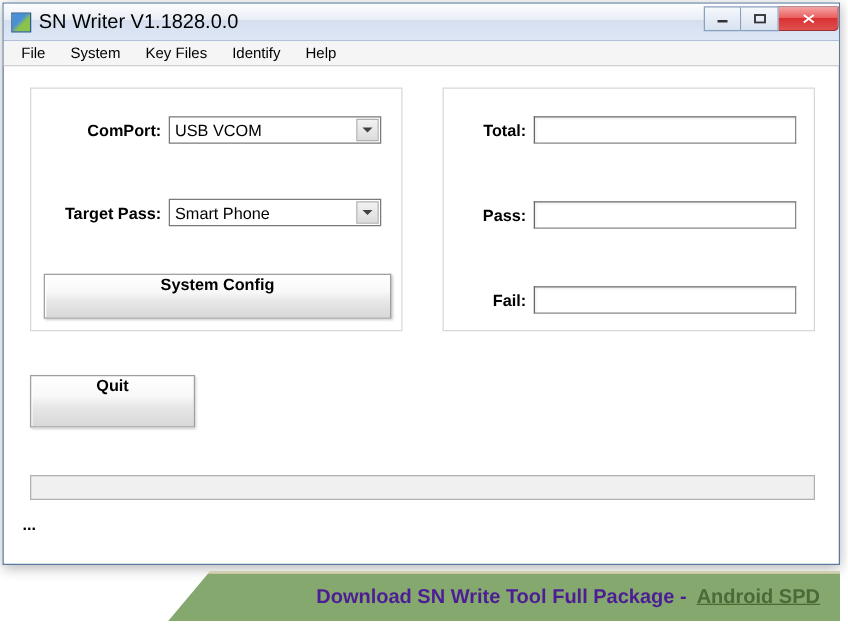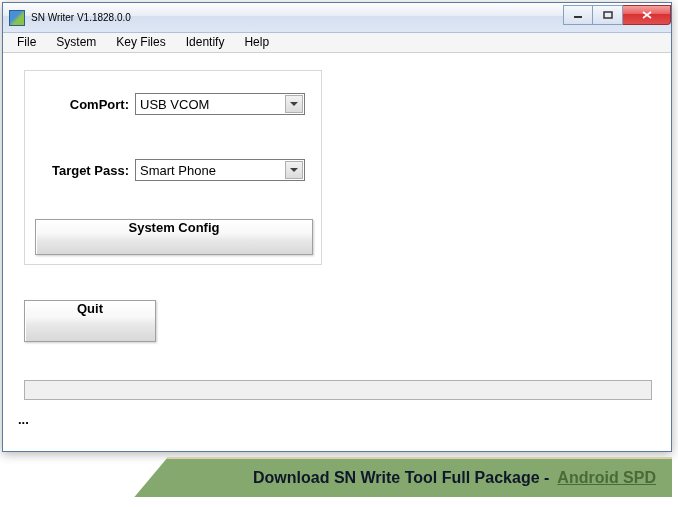--- a/index.html
+++ b/index.html
@@ -13,21 +13,21 @@
       border-bottom: 1px solid #b0c0d8;
       display: flex; align-items: center;
       padding-left: 6px;
     }
     .titlebar .app-icon {
       width: 16px; height: 16px;
       background: linear-gradient(135deg, #4a90d9 40%, #8bc34a 60%);
       border: 1px solid #2a6090;
       margin-right: 6px;
     }
-    .titlebar .title { font-size: 10px; color: #000; flex: 1; }
+    .titlebar .title { font-size: 16px; color: #000; flex: 1; }
     .win-btns { display: flex; height: 20px; margin-top: -6px; }
     .win-btn {
       width: 30px; height: 20px;
       border: 1px solid #8aa0c0;
       background: linear-gradient(to bottom, #f5f8fc, #d8e2f0);
       border-left: none;
       display: flex; align-items: center; justify-content: center;
       font-size: 10px; font-family: Arial;
     }
     .win-btn.first { border-left: 1px solid #8aa0c0; border-top-left-radius: 0; }
@@ -126,21 +126,21 @@
       display: flex; align-items: center;
     }
     .banner-trapezoid {
       background: #84a86d;
       height: 40px; flex: 1;
       display: flex; align-items: center; justify-content: flex-end;
       padding-right: 16px;
       clip-path: polygon(25% 0, 100% 0, 100% 100%, 20% 100%);
       border-top: 2px solid #d8d0b0;
     }
-    .banner-text { font-size: 16px; font-weight: bold; color: #0f172a; }
+    .banner-text { font-size: 16px; font-weight: bold; color: #4c1d95; }
     .banner-brand { font-size: 16px; font-weight: bold; color: #6a8f50; margin-left: 8px; text-decoration: underline; }
     .banner-trapezoid .banner-brand { color: #4a6a38; }
   </style>
 </head>
 <body>
 
 <div class="window">
   <div class="titlebar">
     <div class="app-icon"></div>
     <div class="title">SN Writer V1.1828.0.0</div>
@@ -186,20 +186,34 @@
         <div class="arrow"></div>
       </div>
     </div>
     <div class="row row3">
       <div class="btn3d btn-sysconfig">
         <span>System Config</span>
       </div>
     </div>
   </div>
 
+  <div class="groupbox gb-right">
+    <div class="rrow r1">
+      <div class="label">Total:</div>
+      <div class="txt"></div>
+    </div>
+    <div class="rrow r2">
+      <div class="label">Pass:</div>
+      <div class="txt"></div>
+    </div>
+    <div class="rrow r3">
+      <div class="label">Fail:</div>
+      <div class="txt"></div>
+    </div>
+  </div>
 
   <div class="btn3d btn-quit">
     <span>Quit</span>
   </div>
 
   <div class="progress"></div>
   <div class="status">...</div>
 </div>
 
 <div class="banner">

